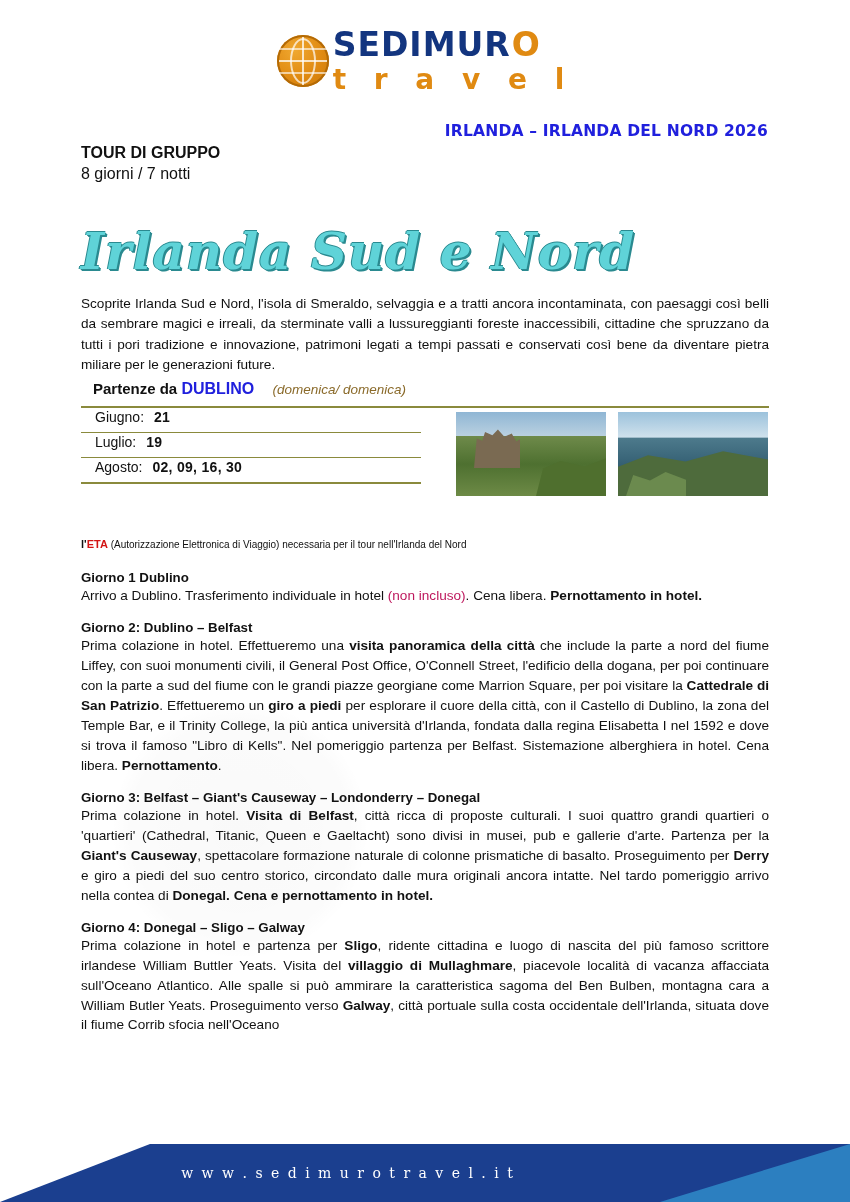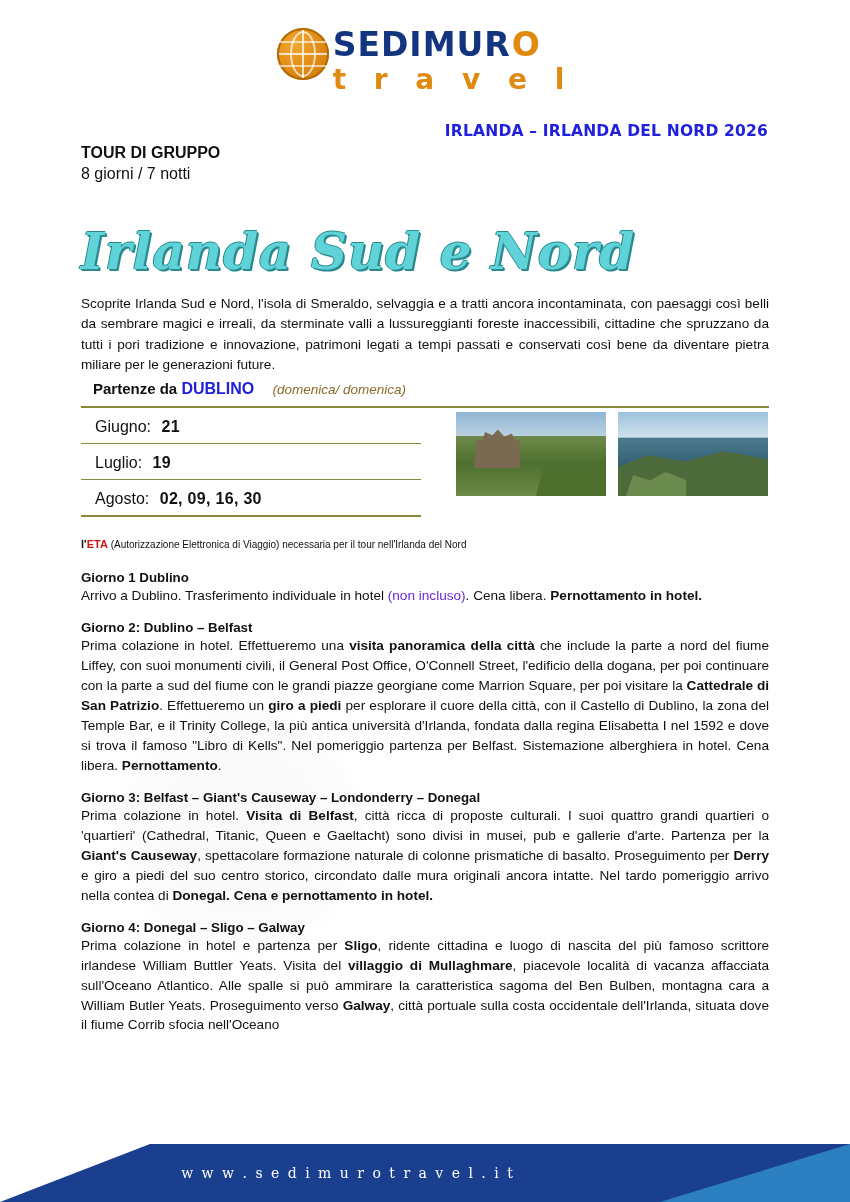--- a/index.html
+++ b/index.html
@@ -25,20 +25,21 @@
     position: absolute;
     top: 28px;
     left: 0;
     width: 850px;
     display: flex;
     justify-content: center;
     align-items: center;
   }
   .logo {
     display: flex;
+    align-items: center;
     gap: 4px;
   }
   .globe {
     width: 52px;
     height: 52px;
     border-radius: 50%;
     background:
       radial-gradient(circle at 35% 30%, #f0a830 0%, #e08a12 55%, #c97708 100%);
     position: relative;
     box-shadow: inset 0 0 0 2px #b36a06;
@@ -185,22 +186,22 @@
     margin-left: 14px;
   }
   .dep-body {
     display: flex;
   }
   .dep-rows {
     width: 352px;
   }
   .dep-row {
     border-bottom: 1px solid #8a8a3c;
-    padding: 10px 0 7px 14px;
-    font-size: 16px;
+    padding: 1px 0 7px 14px;
+    font-size: 14px;
     color: #111;
   }
   .dep-row:last-child { border-bottom: 2px solid #8a8a3c; }
   .dep-row .lbl { color: #111; }
   .dep-row .val { font-weight: bold; margin-left: 6px; letter-spacing: 0.3px; }
 
   .dep-photos {
     display: flex;
     gap: 10px;
     margin-left: 34px;
@@ -283,21 +284,21 @@
     color: #111;
     margin-bottom: 1px;
   }
   .day-body {
     font-size: 13.6px;
     line-height: 1.47;
     text-align: justify;
     color: #111;
   }
   b { font-weight: bold; }
-  .blue { color: #6d28d9; }
+  .blue { color: #be185d; }
 
   
   .footer {
     position: absolute;
     bottom: 0;
     left: 0;
     width: 850px;
     height: 58px;
     background: #1b3f8f;
     overflow: hidden;

